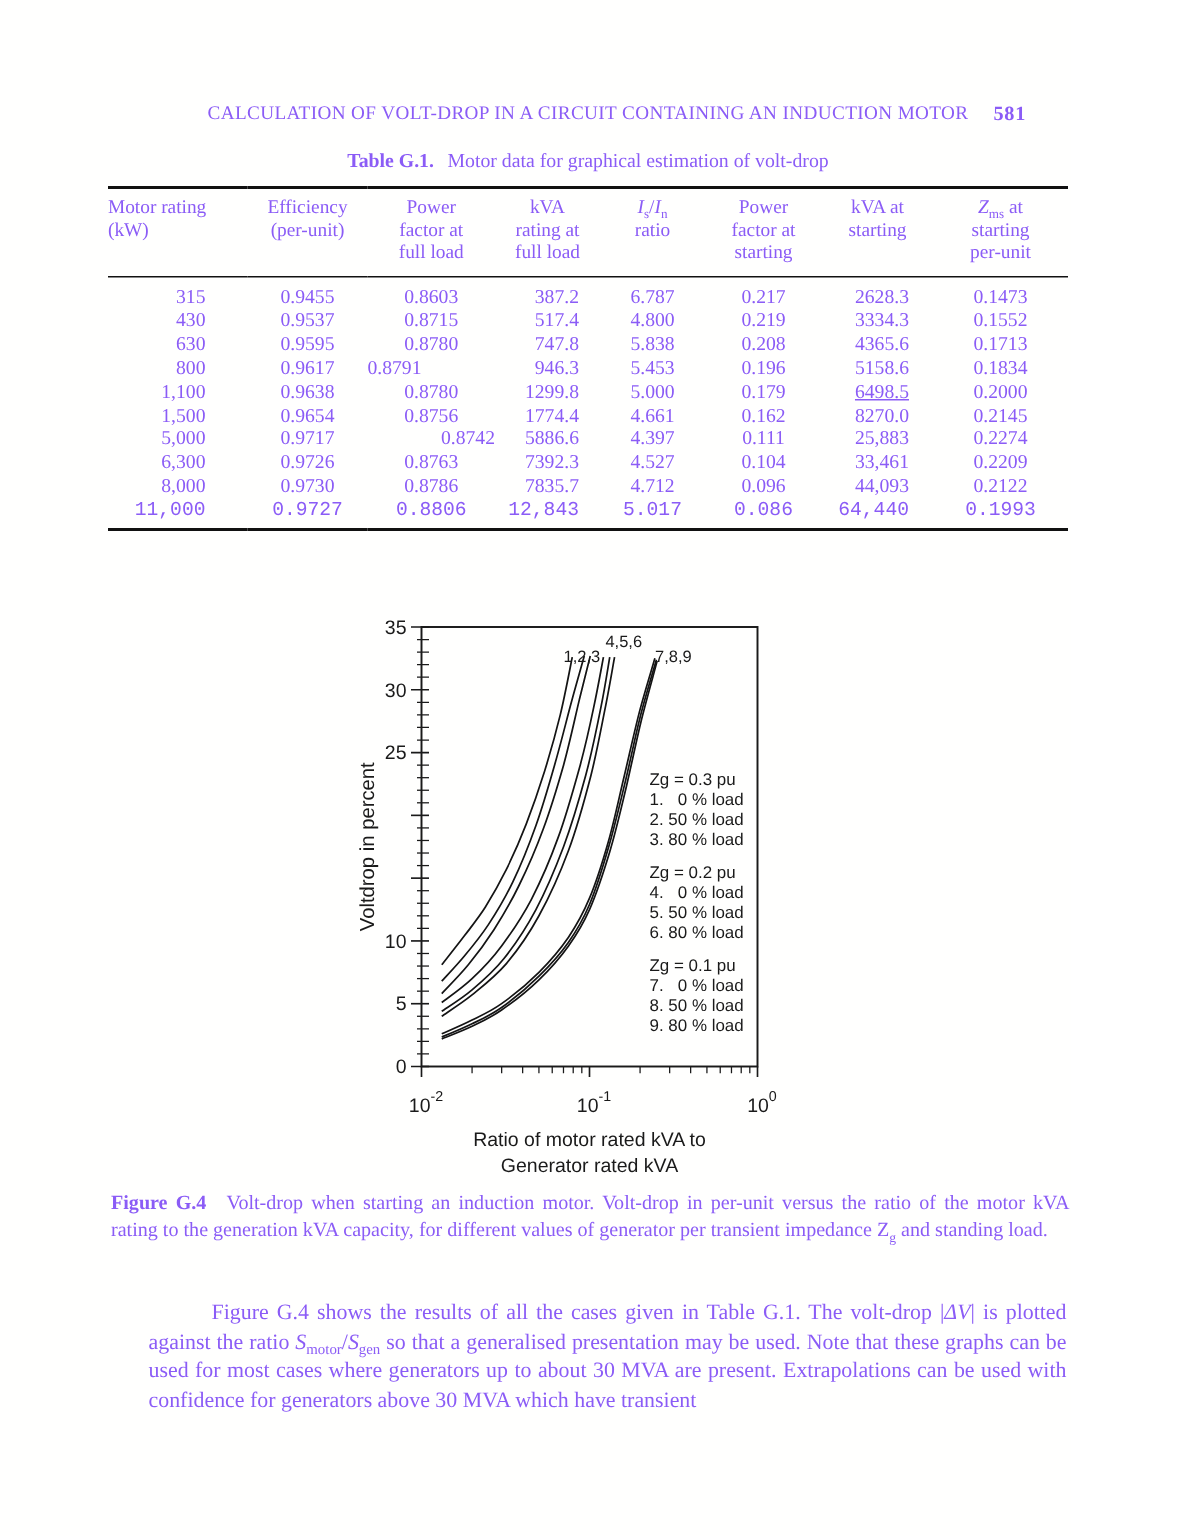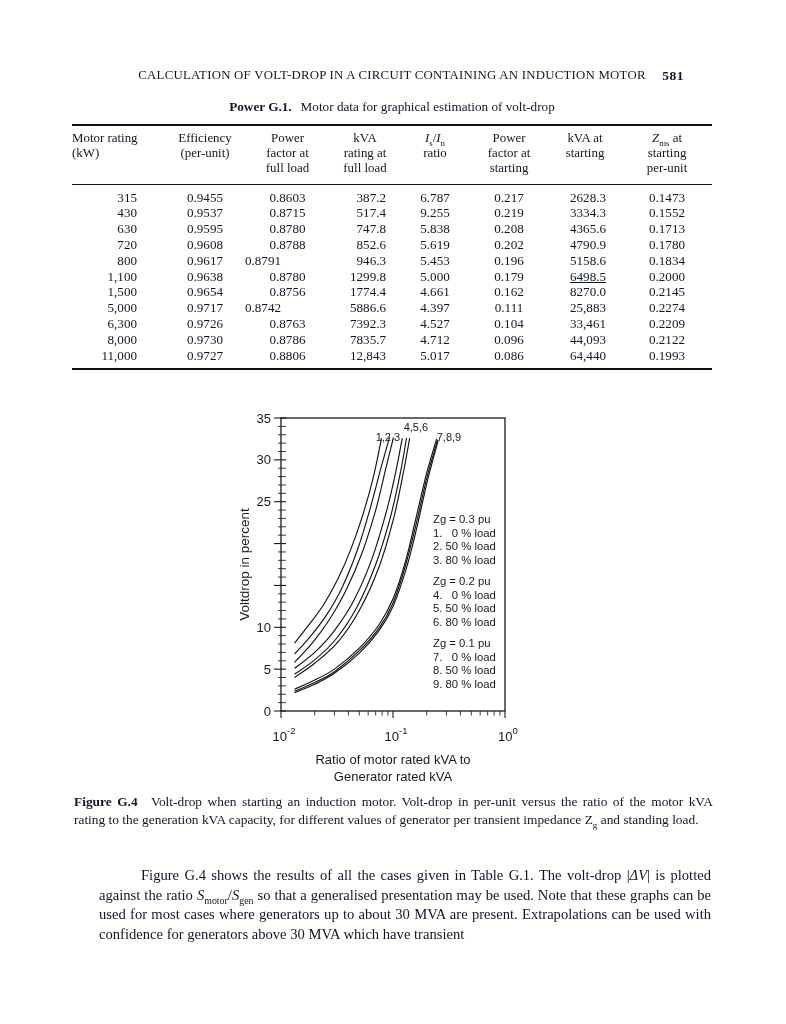--- a/index.html
+++ b/index.html
@@ -1,48 +1,48 @@
 <!DOCTYPE html>
 <html><head>
 <meta charset="utf-8">
 <style>
   html,body{margin:0;padding:0;background:#ffffff;}
   .page{position:relative;width:714px;height:1024px;background:#fffffe;overflow:hidden;
-        font-family:"Liberation Serif",serif;color:#0f172a;}
+        font-family:"Liberation Serif",serif;color:#8b5cf6;}
   .running-head{position:absolute;top:68px;left:72px;width:640px;text-align:center;
         font-size:12.8px;letter-spacing:.25px;}
   .pagenum{position:absolute;right:28px;top:0;font-weight:bold;font-size:13.5px;letter-spacing:.5px;}
   .table-title{position:absolute;top:99px;left:72px;width:640px;text-align:center;font-size:13.2px;}
   .tbl-label{font-weight:bold;margin-right:9px;}
   table.motor{position:absolute;top:124px;left:72px;width:640px;border-collapse:collapse;
         border-top:2.6px solid #111;border-bottom:2.6px solid #111;table-layout:fixed;}
   table.motor thead th{font-weight:normal;vertical-align:top;padding:5px 0 7px;
         border-bottom:1.6px solid #111;font-size:12.9px;line-height:15.2px;}
   table.motor tbody td{font-size:13.1px;line-height:13.2px;padding:1.3px 0;white-space:nowrap;}
   table.motor tbody tr:first-child td{padding-top:6px;}
-  table.motor tbody tr:last-child td{padding-bottom:6px;}
+  table.motor tbody tr:last-child td{padding-bottom:6px;font-family:Liberation Mono, monospace;}
   sub{font-size:68%;line-height:0;}
   .fig{position:absolute;top:403px;left:230px;margin:0;width:348px;height:392px;}
   .caption{position:absolute;top:793px;left:74px;width:639px;margin:0;
         font-size:13.4px;line-height:17.6px;text-align:justify;}
   .bodytext{position:absolute;top:866px;left:99px;width:612px;margin:0;
         font-size:14.6px;line-height:19.6px;text-align:justify;text-indent:42px;}
 </style>
 </head>
 <body>
 
 <div class="page">
 
   <div class="running-head">
     <span>CALCULATION OF VOLT-DROP IN A CIRCUIT CONTAINING AN INDUCTION MOTOR</span>
     <span class="pagenum">581</span>
   </div>
 
   <div class="table-title">
-    <span class="tbl-label">Power G.1.</span><span>Motor data for graphical estimation of volt-drop</span>
+    <span class="tbl-label">Table G.1.</span><span>Motor data for graphical estimation of volt-drop</span>
   </div>
 
   <table class="motor">
     <thead>
       <tr>
           <th style="text-align: left; width: 93px;">
             <div><span>Motor rating</span></div>
             <div><span>(kW)</span></div>
           </th>
           <th style="text-align: center; width: 80px;">
@@ -88,46 +88,36 @@
           <td style="text-align: center;">6.787</td>
           <td style="text-align: center;">0.217</td>
           <td style="text-align: right; padding-right: 16px;">2628.3</td>
           <td style="text-align: center;">0.1473</td>
         </tr>
         <tr>
           <td style="text-align: right; padding-right: 28px;">430</td>
           <td style="text-align: center;">0.9537</td>
           <td style="text-align: center;">0.8715</td>
           <td style="text-align: right; padding-right: 14px;">517.4</td>
-          <td style="text-align: center;">9.255</td>
+          <td style="text-align: center;">4.800</td>
           <td style="text-align: center;">0.219</td>
           <td style="text-align: right; padding-right: 16px;">3334.3</td>
           <td style="text-align: center;">0.1552</td>
         </tr>
         <tr>
           <td style="text-align: right; padding-right: 28px;">630</td>
           <td style="text-align: center;">0.9595</td>
           <td style="text-align: center;">0.8780</td>
           <td style="text-align: right; padding-right: 14px;">747.8</td>
           <td style="text-align: center;">5.838</td>
           <td style="text-align: center;">0.208</td>
           <td style="text-align: right; padding-right: 16px;">4365.6</td>
           <td style="text-align: center;">0.1713</td>
         </tr>
         <tr>
-          <td style="text-align: right; padding-right: 28px;">720</td>
-          <td style="text-align: center;">0.9608</td>
-          <td style="text-align: center;">0.8788</td>
-          <td style="text-align: right; padding-right: 14px;">852.6</td>
-          <td style="text-align: center;">5.619</td>
-          <td style="text-align: center;">0.202</td>
-          <td style="text-align: right; padding-right: 16px;">4790.9</td>
-          <td style="text-align: center;">0.1780</td>
-        </tr>
-        <tr>
           <td style="text-align: right; padding-right: 28px;">800</td>
           <td style="text-align: center;">0.9617</td>
           <td style="text-align: left; margin-top: 24px;">0.8791</td>
           <td style="text-align: right; padding-right: 14px;">946.3</td>
           <td style="text-align: center;">5.453</td>
           <td style="text-align: center;">0.196</td>
           <td style="text-align: right; padding-right: 16px;">5158.6</td>
           <td style="text-align: center;">0.1834</td>
         </tr>
         <tr>
@@ -146,21 +136,21 @@
           <td style="text-align: center;">0.8756</td>
           <td style="text-align: right; padding-right: 14px;">1774.4</td>
           <td style="text-align: center;">4.661</td>
           <td style="text-align: center;">0.162</td>
           <td style="text-align: right; padding-right: 16px;">8270.0</td>
           <td style="text-align: center;">0.2145</td>
         </tr>
         <tr>
           <td style="text-align: right; padding-right: 28px;">5,000</td>
           <td style="text-align: center;">0.9717</td>
-          <td style="text-align: left;">0.8742</td>
+          <td style="text-align: right;">0.8742</td>
           <td style="text-align: right; padding-right: 14px;">5886.6</td>
           <td style="text-align: center;">4.397</td>
           <td style="text-align: center;">0.111</td>
           <td style="text-align: right; padding-right: 16px;">25,883</td>
           <td style="text-align: center;">0.2274</td>
         </tr>
         <tr>
           <td style="text-align: right; padding-right: 28px;">6,300</td>
           <td style="text-align: center;">0.9726</td>
           <td style="text-align: center;">0.8763</td>

